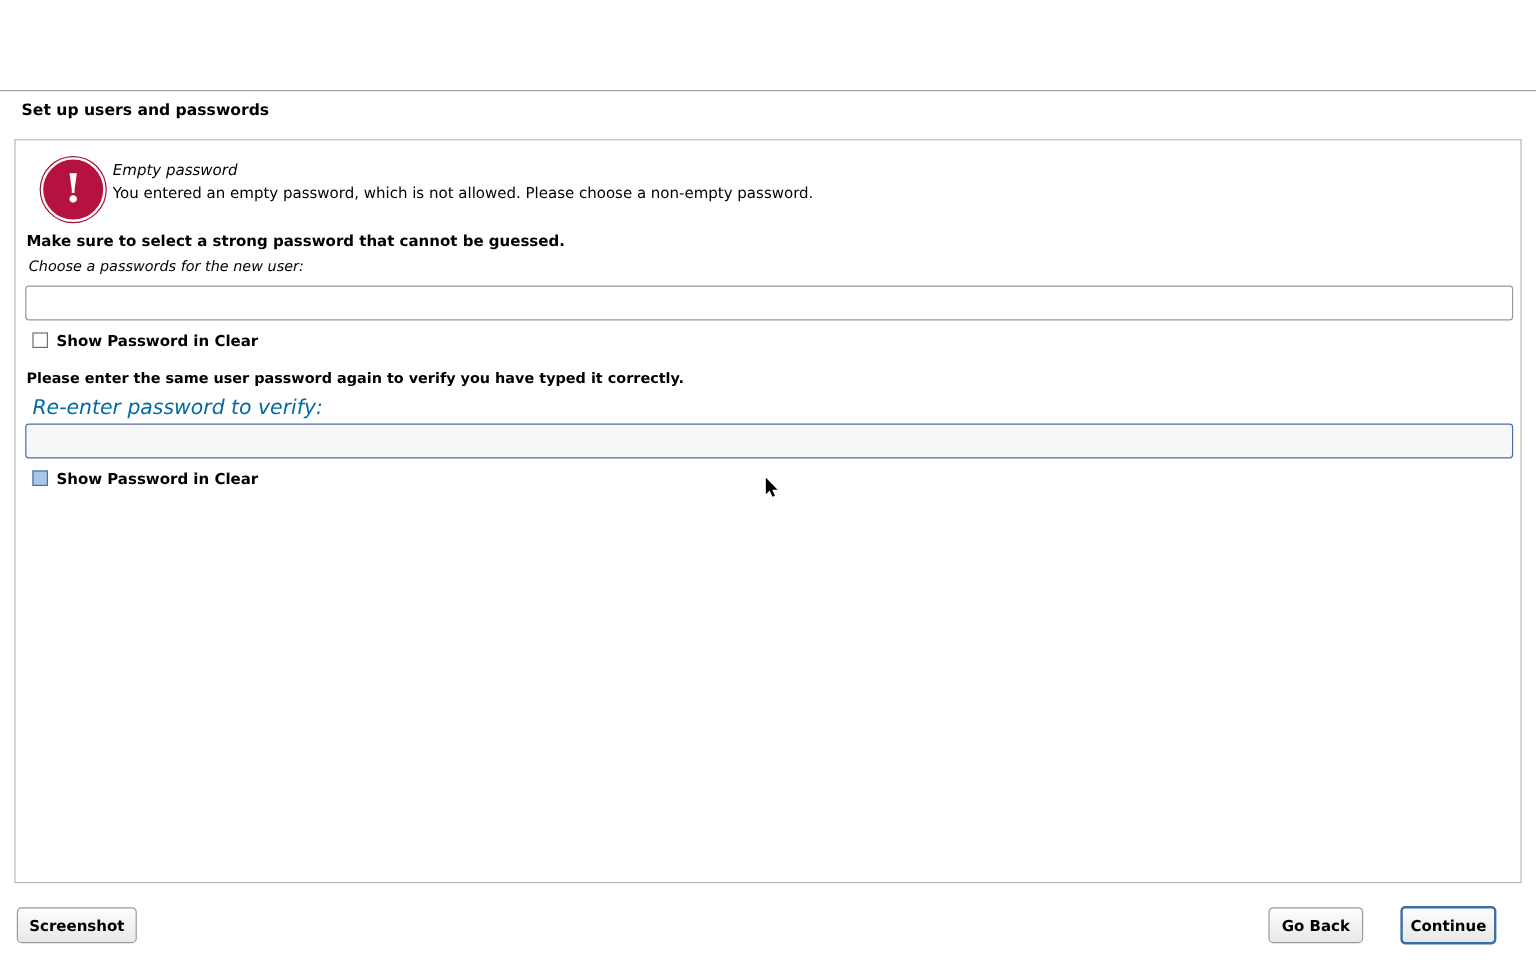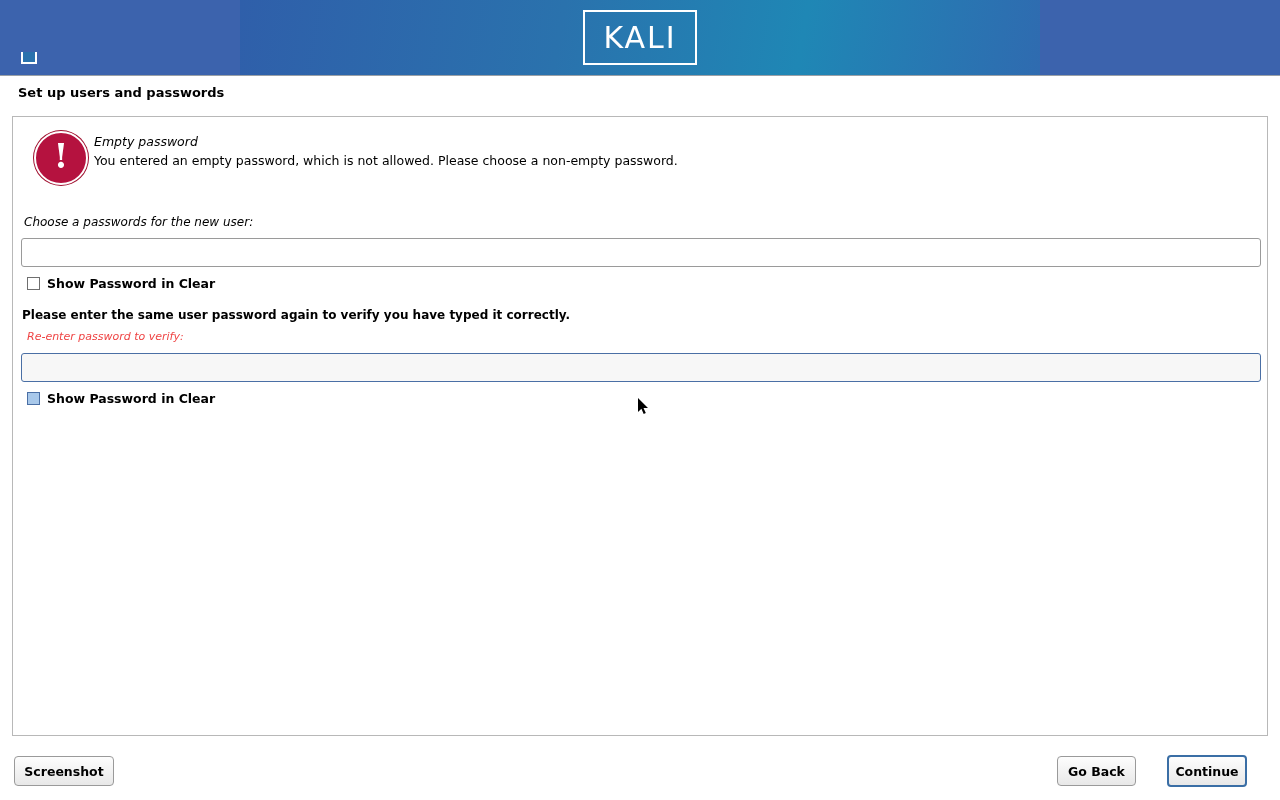--- a/index.html
+++ b/index.html
@@ -230,23 +230,23 @@
     left: 9px;
     top: 191px;
     font-size: 12px;
     font-weight: bold;
     color: #000000;
   }
   .label-italic-2 {
     position: absolute;
     left: 14px;
     top: 213px;
-    font-size: 11px;
+    font-size: 17px;
     font-style: italic;
-    color: #ef4444;
+    color: #0369a1;
   }
   .pw-field-2 {
     position: absolute;
     left: 8px;
     top: 236px;
     width: 1240px;
     height: 29px;
     border: 1px solid #4a6fa5;
     border-radius: 3px;
     background: #f7f7f7;
@@ -298,41 +298,35 @@
     border: 2px solid #3a6ea5;
     border-radius: 4px;
     background: linear-gradient(#fdfdfd, #e8e8e8);
   }
 </style>
 </head>
 <body>
 
 <div id="app">
 
-  <div class="banner">
-    <div class="banner-center"></div>
-    <div class="kali-logo">
-      <div class="kali-logo-text">KALI</div>
-    </div>
-    <div class="kali-logo-notch"></div>
-  </div>
   <div class="banner-bottom-rule"></div>
 
   <div class="step-title">Set up users and passwords</div>
 
   <div class="main-frame">
 
     <div class="error-row">
       <div class="error-icon">
         <div class="bang">!</div>
       </div>
       <div class="error-title">Empty password</div>
       <div class="error-text">You entered an empty password, which is not allowed. Please choose a non-empty password.</div>
     </div>
 
+    <div class="strong-hint">Make sure to select a strong password that cannot be guessed.</div>
 
     <div class="label-italic-1">Choose a passwords for the new user:</div>
     <div class="pw-field-1">
       <input type="password" value="" placeholder="" style="">
     </div>
 
     <div class="check-row-1">
       <span class="checkbox"></span>
       <span class="check-label">Show Password in Clear</span>
     </div>

